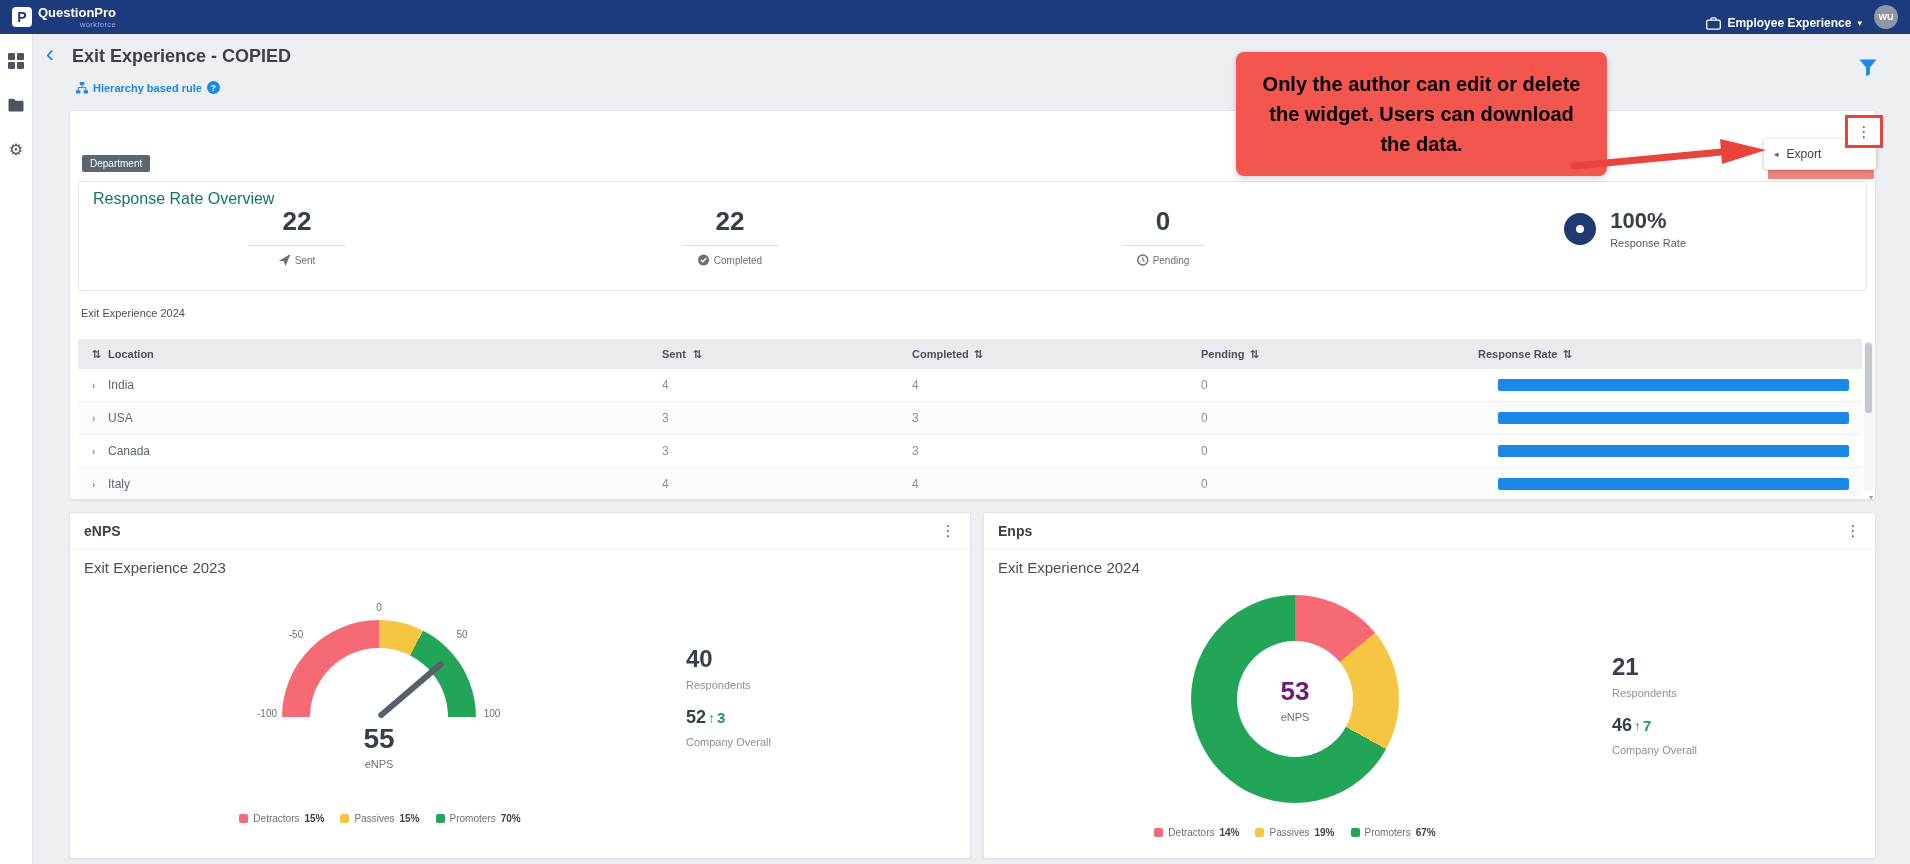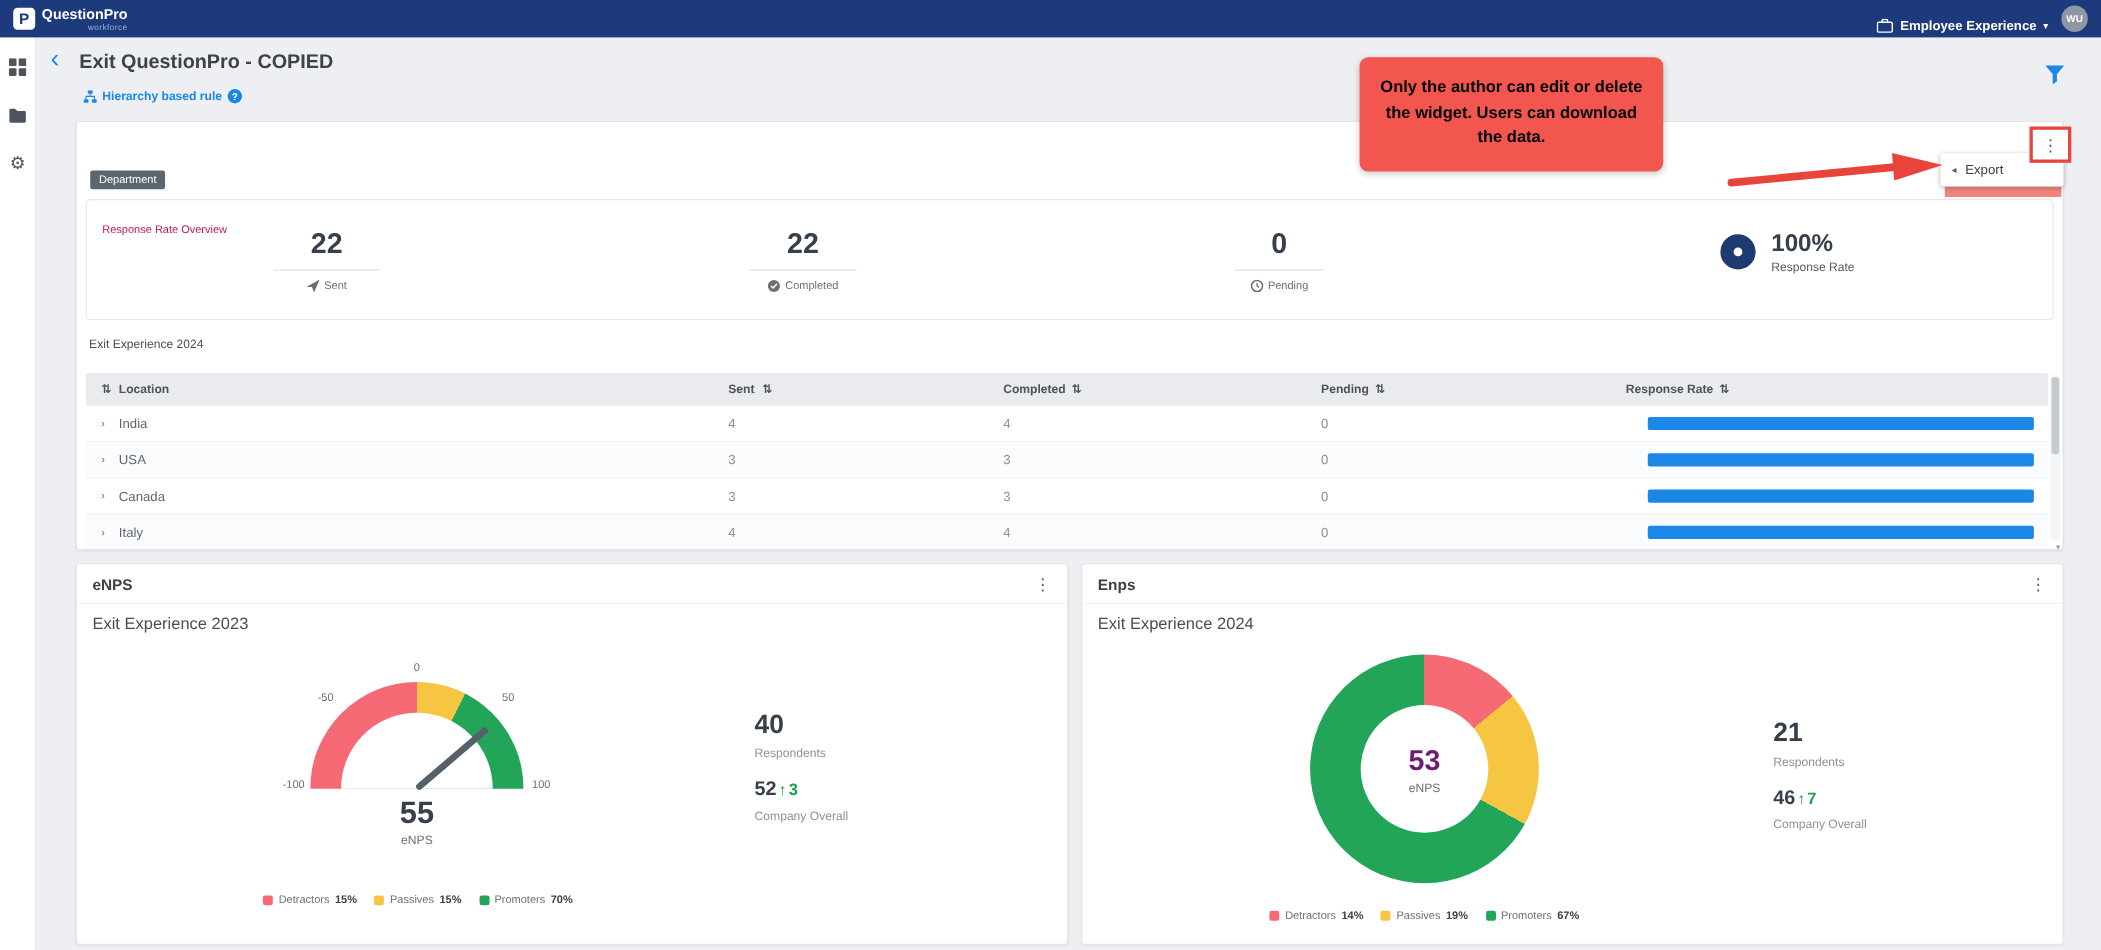--- a/index.html
+++ b/index.html
@@ -37,21 +37,21 @@
   .card-head { position:absolute; left:0; top:0; right:0; height:36px; border-bottom:1px solid #eef0f2; }
   .card-title { position:absolute; left:14px; top:10px; font-size:14px; font-weight:bold; color:#3c4248; }
   .kebab { position:absolute; right:14px; top:9px; font-size:15px; color:#555b61; cursor:pointer; width:16px; text-align:center; }
   .card-subtitle { position:absolute; left:14px; top:46px; font-size:15px; color:#4a4f55; }
 
   
   .dept-badge { position:absolute; left:12px; top:44px; background:#5b6770; color:#fff; font-size:10px; padding:3px 8px; border-radius:2px; }
 
   
   .overview { position:absolute; left:8px; top:70px; width:1789px; height:110px; border:1px solid #e3e6ea; border-radius:4px; }
-  .overview-title { position:absolute; left:14px; top:22px; font-size:10px; color:#be185d; }
+  .overview-title { position:absolute; left:14px; top:8px; font-size:16px; color:#0f766e; }
   .stat { position:absolute; top:24px; transform:translateX(-50%); text-align:center; }
   .stat-1 { left:218px; } .stat-2 { left:651px; } .stat-3 { left:1084px; }
   .stat-value { font-size:26px; font-weight:bold; color:#37404a; padding:0 34px 8px 34px; border-bottom:1px solid #d9dce0; }
   .stat-label { margin-top:8px; font-size:10px; color:#6b7076; display:flex; align-items:center; justify-content:center; gap:4px; }
   .rate-block { position:absolute; right:180px; top:26px; display:flex; align-items:center; gap:14px; }
   .rate-ring { width:32px; height:32px; border:12px solid #1e3a70; border-radius:50%; }
   .rate-value { font-size:22px; font-weight:bold; color:#37404a; }
   .rate-label { font-size:11px; color:#555b61; margin-top:3px; }
 
   
@@ -103,22 +103,22 @@
   .overall-delta { font-size:15px; font-weight:bold; color:#1e9e50; }
   .overall-label { font-size:11px; color:#8a9199; margin-top:8px; }
 
   
   .donut { position:absolute; left:207px; top:82px; width:208px; height:208px; border-radius:50%; }
   .donut-hole { position:absolute; left:46px; top:46px; width:116px; height:116px; border-radius:50%; background:#fff; display:flex; flex-direction:column; align-items:center; justify-content:center; gap:4px; }
   .donut-value { font-size:26px; font-weight:bold; color:#701a75; }
   .donut-unit { font-size:11px; color:#6b7076; }
 
   
-  .callout { position:absolute; left:1236px; top:52px; width:276px; min-height:104px; background:#f2564e; border-radius:8px; padding:17px 18px; z-index:50;
-    font-size:15px; line-height:1.5; font-weight:800; color:#000; text-align:center; box-shadow:0 2px 6px rgba(0,0,0,.2); }
+  .callout { position:absolute; left:1236px; top:52px; width:371px; min-height:104px; background:#f2564e; border-radius:8px; padding:17px 18px; z-index:50;
+    font-size:20px; line-height:1.5; font-weight:800; color:#000; text-align:center; box-shadow:0 2px 6px rgba(0,0,0,.2); }
   .annot-arrow { position:absolute; left:1570px; top:133px; z-index:50; pointer-events:none; }
   .export-menu { position:absolute; left:1764px; top:139px; width:112px; height:30px; background:#fff; box-shadow:0 1px 5px rgba(0,0,0,.25); border-radius:2px; z-index:40; display:flex; align-items:center; cursor:pointer; }
   .export-arrow { font-size:9px; color:#555b61; margin-left:10px; }
   .export-label { font-size:12px; color:#3c4248; margin-left:8px; }
   .export-highlight { position:absolute; left:1768px; top:170px; width:106px; height:9px; background:#f0837b; z-index:39; }
   .kebab-highlight { position:absolute; left:1845px; top:115px; width:38px; height:33px; border:3px solid #e8443c; background:#fff; z-index:45; display:flex; align-items:center; justify-content:center; cursor:pointer; }
   .kebab-highlight .kb { font-size:15px; color:#555b61; }
 </style>
 </head>
 <body>
@@ -157,21 +157,21 @@
     <svg width="16" height="14" viewBox="0 0 16 14">
         <path d="M0.5 2 a1.2 1.2 0 0 1 1.2-1.2 h4 l2 2 h6.6 a1.2 1.2 0 0 1 1.2 1.2 v8.3 a1.2 1.2 0 0 1 -1.2 1.2 H1.7 a1.2 1.2 0 0 1 -1.2-1.2 Z" fill="#4d545b"></path>
       </svg>
   </div>
   <div class="side-icon">
     <span>⚙</span>
   </div>
 </div>
 
 <div class="back-chevron">‹</div>
-<div class="page-title">Exit QuestionPro - COPIED</div>
+<div class="page-title">Exit Experience - COPIED</div>
 <div class="rule-row">
   <svg width="12" height="12" viewBox="0 0 12 12">
       <rect x="3.8" y="0" width="4.4" height="3.2" rx="0.6" fill="#1b87e6"></rect>
       <rect x="0" y="8.2" width="4.4" height="3.2" rx="0.6" fill="#1b87e6"></rect>
       <rect x="7.6" y="8.2" width="4.4" height="3.2" rx="0.6" fill="#1b87e6"></rect>
       <path d="M6 3.2 V5.6 M2.2 8.2 V5.6 H9.8 V8.2" fill="none" stroke="#1b87e6" stroke-width="1"></path>
     </svg>
   <span class="rule-label">Hierarchy based rule</span>
   <span class="help-badge">?</span>
 </div>

